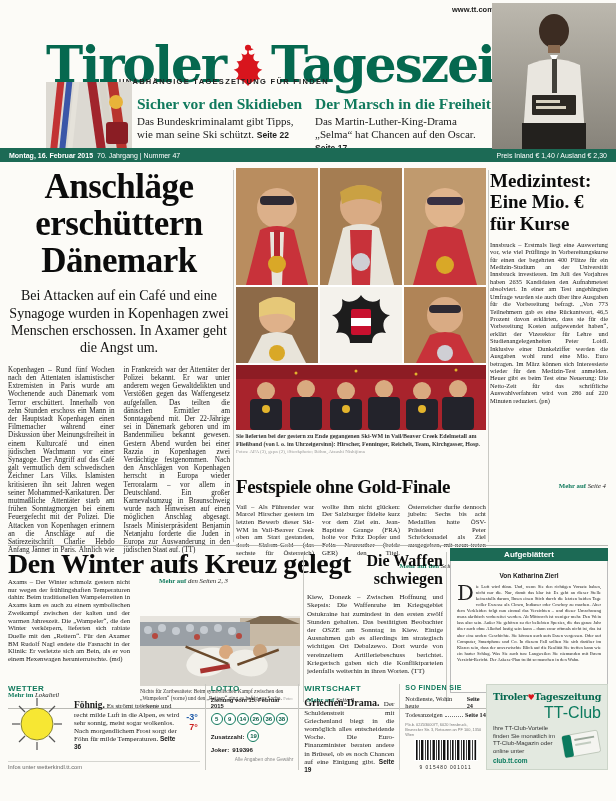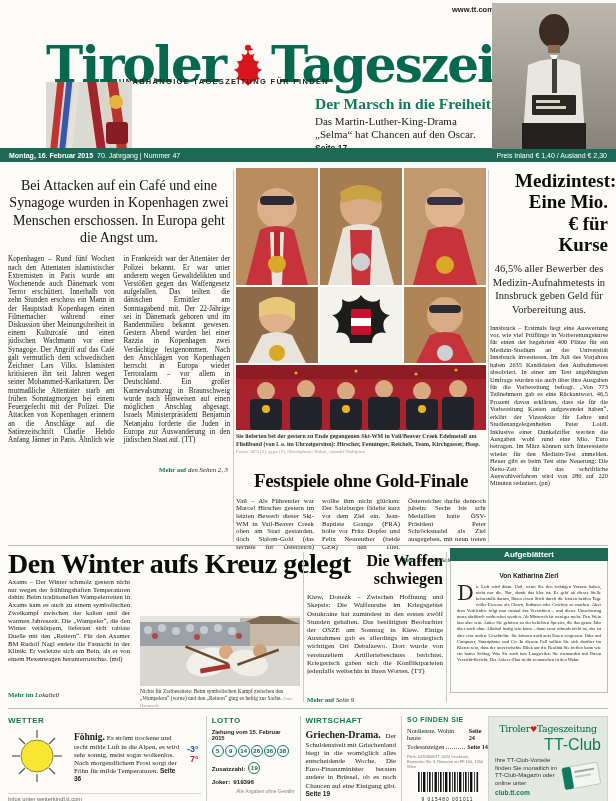--- a/index.html
+++ b/index.html
@@ -39,27 +39,27 @@
   .more{font-size:6.8px;margin-top:3px;}
   .more .mg{color:#117a5d;font-weight:bold;}
   .more .mr{font-style:italic;color:#222;}
   .more-abs{position:absolute;right:2px;bottom:0;}
   
   .center{position:absolute;left:236px;top:168px;width:250px;}
   .collage{width:250px;height:262px;display:block;}
   .cap{font-size:6px;line-height:1.25;color:#333;margin-top:3px;text-align:left;}
   .cap .credit{color:#999;font-size:5px;}
   .cap b{font-weight:bold;}
-  .center-headline{font-size:19px;font-weight:bold;text-align:center;white-space:nowrap;
-                   letter-spacing:-0.4px;margin-top:14px;color:#0c0c0c;}
+  .center-headline{font-size:19px;font-weight:bold;text-align:left;white-space:nowrap;
+                   letter-spacing:-0.4px;margin-top:20px;color:#0c0c0c;}
   .center-bodywrap{position:relative;margin-top:5px;height:66px;}
   .cols3{columns:3;column-gap:8px;height:58px;overflow:hidden;font-size:6.8px;}
   
   .medizin{position:absolute;left:490px;top:170px;width:118px;}
-  .med-headline{font-size:19px;font-weight:bold;text-align:right;line-height:1.12;color:#0c0c0c;margin-left:25px;}
+  .med-headline{font-size:19px;font-weight:bold;text-align:left;line-height:1.12;color:#0c0c0c;}
   .med-stand{font-size:10.5px;line-height:1.3;text-align:center;margin-top:7px;}
   .med-bodywrap{position:relative;margin-top:7px;height:248px;overflow:hidden;}
   .med-body{font-size:6.4px;line-height:1.16;text-align:justify;height:236px;overflow:hidden;}
   .hrule{position:absolute;left:8px;width:600px;height:1px;background:#b9b9b4;}
   
   .winter{position:absolute;left:8px;top:548px;width:292px;height:158px;}
   .winter-headline{font-size:28px;font-weight:bold;text-align:center;white-space:nowrap;
                    letter-spacing:-0.4px;color:#0c0c0c;}
   .winter-body{position:absolute;left:0;top:30px;width:122px;font-size:6.7px;line-height:1.15;
                text-align:justify;height:106px;overflow:hidden;}
@@ -75,21 +75,21 @@
   .kom-box{border:1px solid #bbb;border-top:none;padding:6px 6px 5px 6px;height:132px;
            box-sizing:border-box;background:#fcfbf7;}
   .kom-headline{font-size:20px;font-style:italic;text-align:center;font-family:"DejaVu Serif",serif;
                 color:#111;margin-top:4px;}
   .kom-byline{font:bold 6.5px "Liberation Sans",sans-serif;text-align:center;margin-top:5px;color:#222;}
   .kom-body{margin-top:5px;font-size:4.6px;line-height:1.32;text-align:justify;color:#222;
             height:78px;overflow:hidden;}
   .kom-body::first-letter{float:left;font-size:21px;line-height:0.85;padding:1px 2px 0 0;
                           font-family:"DejaVu Serif",serif;}
   
-  .footer{position:absolute;left:8px;top:716px;width:600px;height:86px;display:flex;}
+  .footer{position:absolute;left:8px;top:684px;width:600px;height:86px;display:flex;}
   .fdiv{width:1px;background:#c9c9c4;margin:0 5px;}
   .flabel{font:bold 8px "Liberation Sans",sans-serif;color:#117a5d;letter-spacing:0.4px;margin-bottom:4px;}
   .wetter{width:200px;position:relative;}
   .wetter-text{position:absolute;left:66px;top:16px;width:108px;font-size:7px;line-height:1.16;}
   .wetter-text .wlead{font-weight:bold;font-size:9.5px;}
   .wetter-text .wpage{font:bold 6.5px "Liberation Sans",sans-serif;}
   .temps{position:absolute;right:2px;top:28px;text-align:right;font:bold 9px "Liberation Sans",sans-serif;}
   .tlow{color:#1e5aa8;} .thigh{color:#cc2222;}
   .wetter-info{position:absolute;left:0;bottom:0;width:100%;border-top:1px solid #d5d5d0;
                font-size:5.8px;color:#666;padding-top:2px;font-family:"Liberation Sans",sans-serif;}
@@ -108,21 +108,21 @@
   .wi-page{font:bold 6.5px "Liberation Sans",sans-serif;}
   .sofinden{width:84px;position:relative;}
   .sf-row{display:flex;align-items:flex-end;font-size:6.3px;margin-bottom:2px;}
   .sf-dots{flex:1;border-bottom:1px dotted #777;margin:0 2px 1px 2px;}
   .sf-page{font-weight:bold;}
   .imprint{font-size:3.9px;color:#777;margin-top:4px;line-height:1.3;font-family:"Liberation Sans",sans-serif;}
   .barcode-wrap{margin-top:2px;text-align:center;}
   .barcode-num{font:4.8px "Liberation Sans",sans-serif;letter-spacing:1px;}
   .ttclub{width:124px;background:#e3e9e0;border:1px solid #ccd5c9;box-sizing:border-box;
           padding:6px 6px 4px 6px;position:relative;}
-  .tt-logo{font-family:"DejaVu Serif",serif;font-weight:normal;font-size:9.5px;color:#05684f;
+  .tt-logo{font-family:"DejaVu Serif",serif;font-weight:bold;font-size:9.5px;color:#05684f;
            text-align:center;letter-spacing:-0.3px;}
   .tt-logo .hrt{color:#d8151d;font-size:8px;}
   .tt-club-title{font:16px "Liberation Sans",sans-serif;color:#0b7a5e;text-align:right;margin-top:2px;}
   .tt-text{font-size:6px;line-height:1.25;color:#333;margin-top:3px;width:70px;
            font-family:"Liberation Sans",sans-serif;}
   .tt-link{font:bold 6.5px "Liberation Sans",sans-serif;color:#0b7a5e;position:absolute;left:6px;bottom:5px;}
   .tt-card{position:absolute;right:4px;bottom:6px;}
 </style>
 </head>
 <body>
@@ -170,32 +170,37 @@
       <g transform="rotate(-8 55 33)">
         <rect x="46" y="-4" width="9" height="76" fill="#a1242c"></rect>
         <rect x="57" y="-4" width="7" height="76" fill="#d8d4ca"></rect>
         <rect x="66" y="0" width="10" height="70" fill="#b8342e"></rect>
       </g>
       <circle cx="70" cy="20" r="7" fill="#e8b33a"></circle>
       <rect x="60" y="40" width="22" height="22" rx="3" fill="#8a1d24"></rect>
     </svg>
   </div>
 
+  <div class="teaser t1">
+    <div class="teaser-title">Sicher vor den Skidieben</div>
+    <div class="teaser-text"><span>Das Bundeskriminalamt gibt Tipps, wie man seine Ski schützt.</span> <span class="teaser-page">Seite 22</span></div>
+  </div>
   <div class="teaser t2">
     <div class="teaser-title">Der Marsch in die Freiheit</div>
     <div class="teaser-text"><span>Das Martin-Luther-King-Drama „Selma“ hat Chancen auf den Oscar.</span> <span class="teaser-page">Seite 17</span></div>
   </div>
 
   <div class="datebar">
     <div><b>Montag, 16. Februar 2015</b><span>70. Jahrgang | Nummer 47</span></div>
     <div>Preis Inland € 1,40 / Ausland € 2,30</div>
   </div>
 
   <div class="lead">
-    <div class="lead-stand">Bei Attacken auf ein Café und eine Synagoge wurden in Kopenhagen zwei Menschen erschossen. In Europa geht die Angst um.</div>
+    <div class="lead-headline">Anschläge erschüttern Dänemark</div>
+    <div class="lead-stand">Bei Attacken auf ein Café und eine Synagoge wurden in Kopenhagen zwei Menschen erschossen. In Axamer geht die Angst um.</div>
     <div class="lead-bodywrap">
       <div class="smallbody cols2">Kopenhagen – Rund fünf Wochen nach den Attentaten islamistischer Extremisten in Paris wurde am Wochenende auch Dänemark vom Terror erschüttert. Innerhalb von zehn Stunden erschoss ein Mann in der Hauptstadt Kopenhagen einen Filmemacher während einer Diskussion über Meinungsfreiheit in einem Kulturcafé und einen jüdischen Wachmann vor einer Synagoge. Der Angriff auf das Café galt vermutlich dem schwedischen Zeichner Lars Vilks. Islamisten kritisieren ihn seit Jahren wegen seiner Mohammed-Karikaturen. Der mutmaßliche Attentäter starb am frühen Sonntagmorgen bei einem Feuergefecht mit der Polizei. Die Attacken von Kopenhagen erinnern an die Anschläge auf die Satirezeitschrift Charlie Hebdo Anfang Jänner in Paris. Ähnlich wie in Frankreich war der Attentäter der Polizei bekannt. Er war unter anderem wegen Gewaltdelikten und Verstößen gegen das Waffengesetz aufgefallen. Das teilten die dänischen Ermittler am Sonntagabend mit. Der 22-Jährige sei in Dänemark geboren und im Bandenmilieu bekannt gewesen. Gestern Abend wurden bei einer Razzia in Kopenhagen zwei Verdächtige festgenommen. Nach den Anschlägen von Kopenhagen herrscht in Europa wieder Terroralarm – vor allem in Deutschland. Ein großer Karnevalsumzug in Braunschweig wurde nach Hinweisen auf einen möglichen Anschlag abgesagt. Israels Ministerpräsident Benjamin Netanjahu forderte die Juden in Europa zur Auswanderung in den jüdischen Staat auf. (TT)</div>
       <div class="more more-abs"><span class="mg">Mehr auf</span> <span class="mr">den Seiten 2, 3</span></div>
     </div>
   </div>
 
   <div class="vdiv" style="left:233px;top:170px;height:372px;"></div>
 
   <div class="center">
     <div>
@@ -284,21 +289,20 @@
     <div class="center-bodywrap">
       <div class="smallbody cols3">Vail – Als Führender war Marcel Hirscher gestern im letzten Bewerb dieser Ski-WM in Vail-Beaver Creek oben am Start gestanden, doch Slalom-Gold (das sechste für Österreich) wollte ihm nicht glücken: Der Salzburger fädelte kurz vor dem Ziel ein. Jean-Baptiste Grange (FRA) holte vor Fritz Dopfer und Felix Neureuther (beide GER) den Titel. Österreicher durfte dennoch jubeln: Sechs bis acht Medaillen hatte ÖSV-Präsident Peter Schröcksnadel als Ziel ausgegeben, mit neun treten die heimischen Asse die Rückreise an. (TT)</div>
       <div class="more more-abs"><span class="mg">Mehr auf den</span> <span class="mr">Seiten 27 bis 30</span></div>
     </div>
   </div>
 
   <div class="vdiv" style="left:488px;top:170px;height:372px;"></div>
 
   <div class="medizin">
     <div class="med-headline">Medizintest: Eine Mio. € für Kurse</div>
-    <div class="med-stand">46,5% aller Bewerber des Medizin-Aufnahmetests in Innsbruck geben Geld für Vorbereitung aus.</div>
     <div class="med-bodywrap">
       <div class="med-body">Innsbruck – Erstmals liegt eine Auswertung vor, wie viel Prüflinge in Vorbereitungskurse für einen der begehrten 400 Plätze für ein Medizin-Studium an der Universität Innsbruck investieren. Im Juli des Vorjahres haben 2635 Kandidaten den Aufnahmetest absolviert. In einer am Test angehängten Umfrage wurden sie auch über ihre Ausgaben für die Vorbereitung befragt. „Von 773 Teilnehmern gab es eine Rückantwort, 46,5 Prozent davon erklärten, dass sie für die Vorbereitung Kosten aufgewendet haben“, erklärt der Vizerektor für Lehre und Studienangelegenheiten Peter Loidl. Inklusive einer Dunkelziffer werden die Ausgaben wohl rund eine Mio. Euro betragen. Im März können sich Interessierte wieder für den Medizin-Test anmelden. Heuer gibt es beim Test eine Neuerung: Die Netto-Zeit für das schriftliche Auswahlverfahren wird von 286 auf 220 Minuten reduziert. (pn)</div>
       <div class="more more-abs"><span class="mg">Mehr auf</span> <span class="mr">Seite 4</span></div>
     </div>
   </div>
 
   <div class="hrule" style="top:545px;"></div>
 
   <div class="winter">
     <div class="winter-headline">Den Winter aufs Kreuz gelegt</div>

